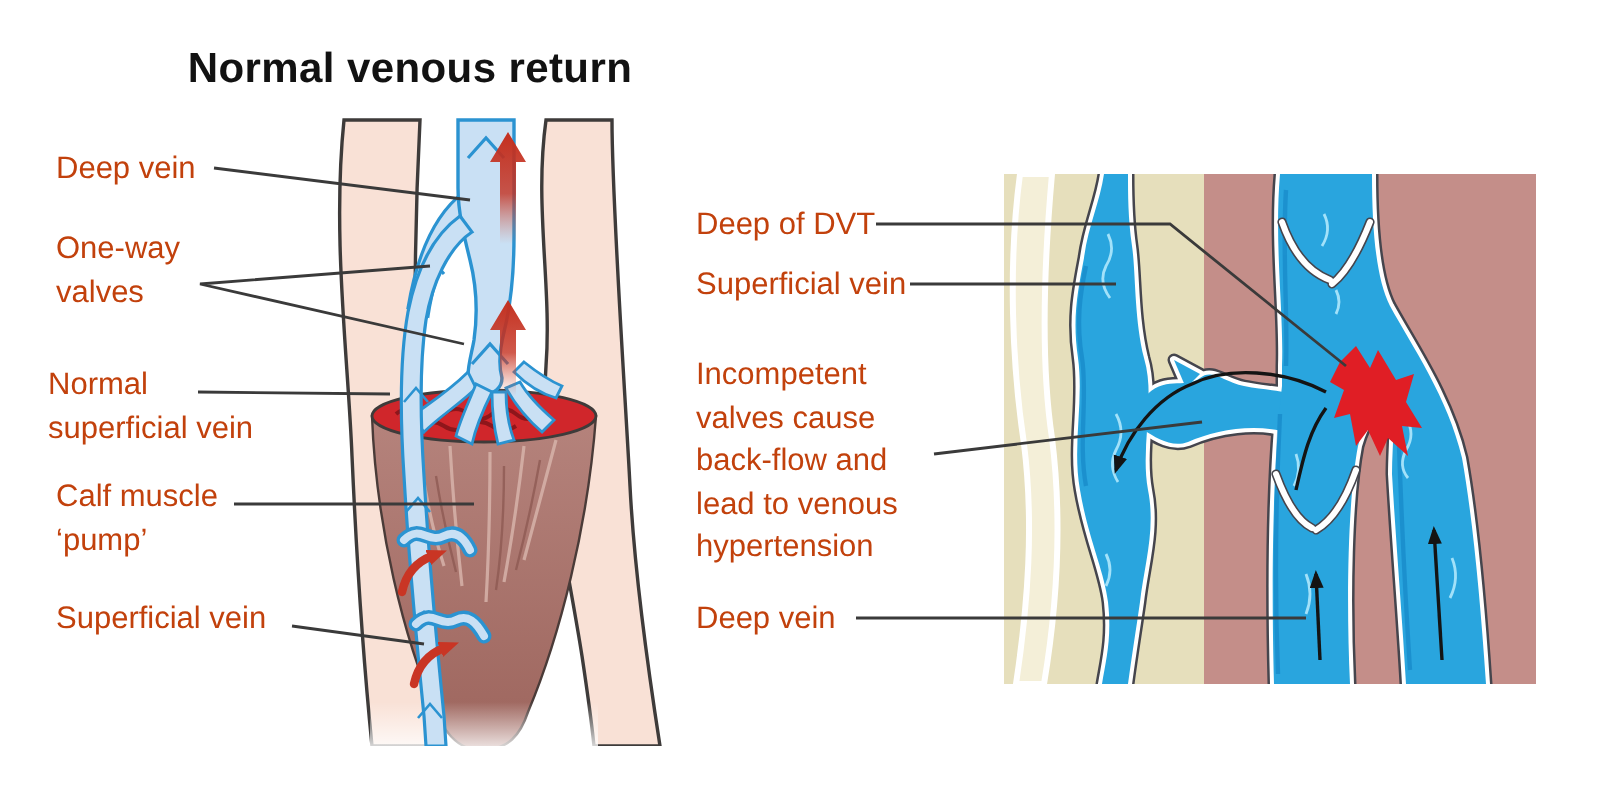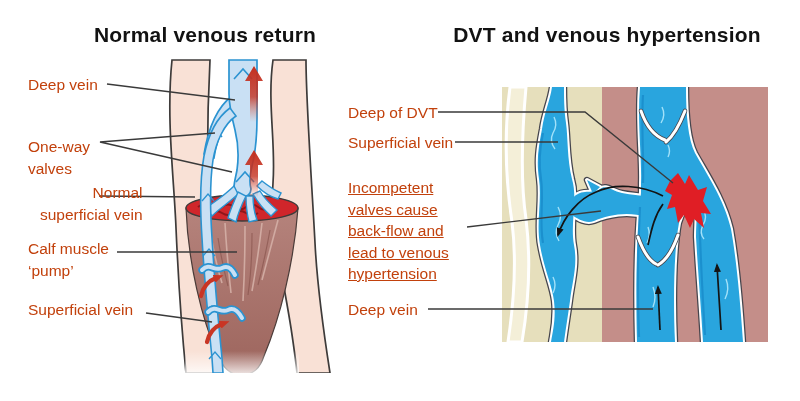--- a/index.html
+++ b/index.html
@@ -6,40 +6,39 @@
   body{width:800px;height:401px;position:relative;overflow:hidden;
        font-family:"Liberation Sans",sans-serif;-webkit-font-smoothing:antialiased;}
   .stage{position:absolute;inset:0;width:720px;height:401px;padding-left:18px;}
   .panel-title{position:absolute;top:23px;font-size:21px;font-weight:800;
        color:#121212;text-align:center;letter-spacing:.2px;}
   #title-left{left:58px;width:294px;}
   #title-right{left:440px;width:334px;}
   .diagram-label{position:absolute;font-size:15.5px;line-height:21.5px;color:#c2410c;
        white-space:pre-line;}
   #lbl-deep-vein-l{left:28px;top:74px;}
-  #lbl-one-way{left:28px;top:136px;}
-  #lbl-norm-sup{left:40px;top:182px;text-align:right;}
+  #lbl-one-way{left:28px;top:114px;}
+  #lbl-norm-sup{left:24px;top:182px;}
   #lbl-calf{left:28px;top:238px;}
   #lbl-perf{left:28px;top:299px;}
   #lbl-site-dvt{left:348px;top:102px;}
   #lbl-sup-r{left:348px;top:132px;}
-  #lbl-incomp{left:348px;top:177px;text-decoration:underline;}
+  #lbl-incomp{left:348px;top:177px;}
   #lbl-deep-vein-r{left:348px;top:299px;}
   svg{position:absolute;display:block;}
   #svg-left{left:150px;top:58px;}
   #svg-right{left:502px;top:87px;}
   #svg-leaders{left:0;top:0;pointer-events:none;}
 </style>
 </head>
 <body>
 
 <div class="stage">
 
   <div class="panel-title" id="title-left">Normal venous return</div>
-  <div class="panel-title" id="title-right">DVT and venous hypertension</div>
 
   <svg id="svg-left" width="235" height="315" viewBox="0 0 235 315">
     <defs>
       <linearGradient id="fadeRed" x1="0" y1="0" x2="0" y2="1">
         <stop offset="0" stop-color="#C4301F" stop-opacity="1"></stop>
         <stop offset="0.55" stop-color="#C4301F" stop-opacity="0.8"></stop>
         <stop offset="1" stop-color="#D96A52" stop-opacity="0"></stop>
       </linearGradient>
       <linearGradient id="muscleGrad" x1="0" y1="0" x2="0" y2="1">
         <stop offset="0" stop-color="#B5837C"></stop>

